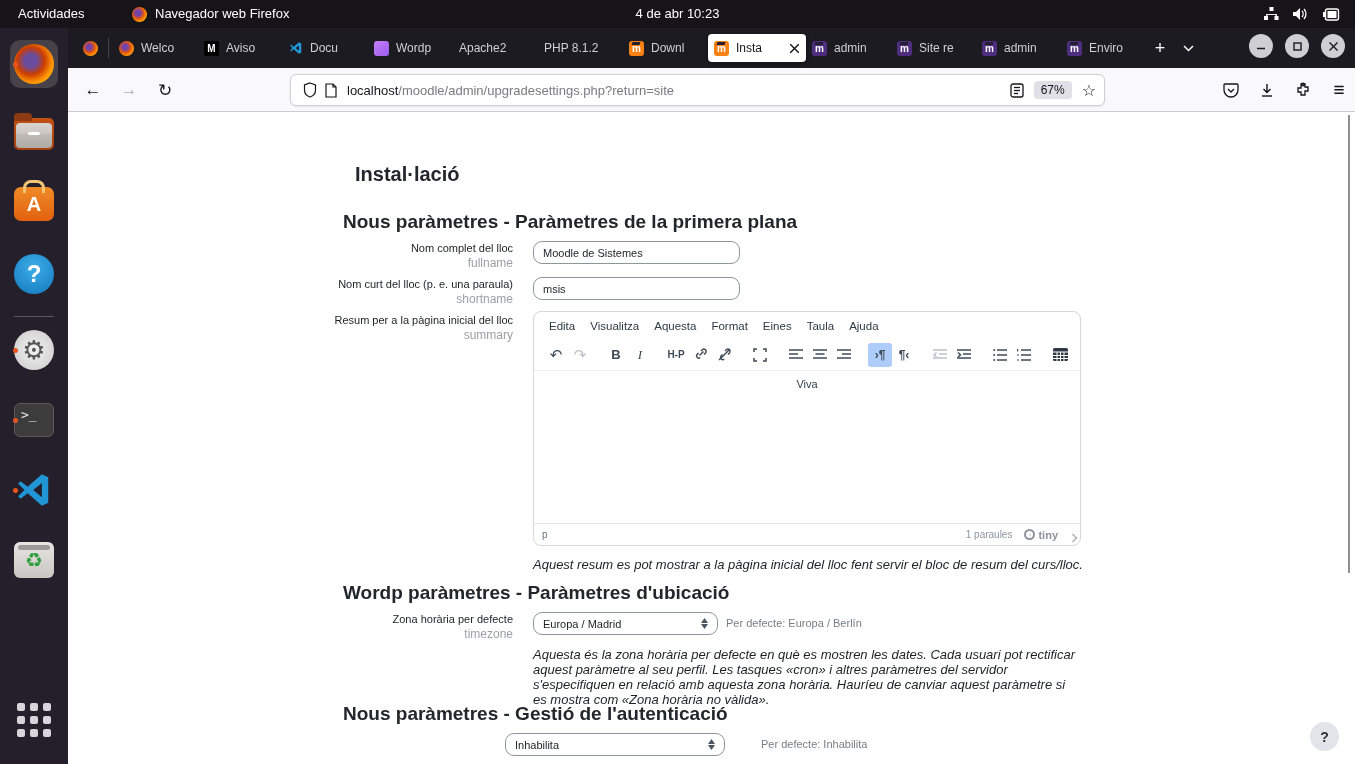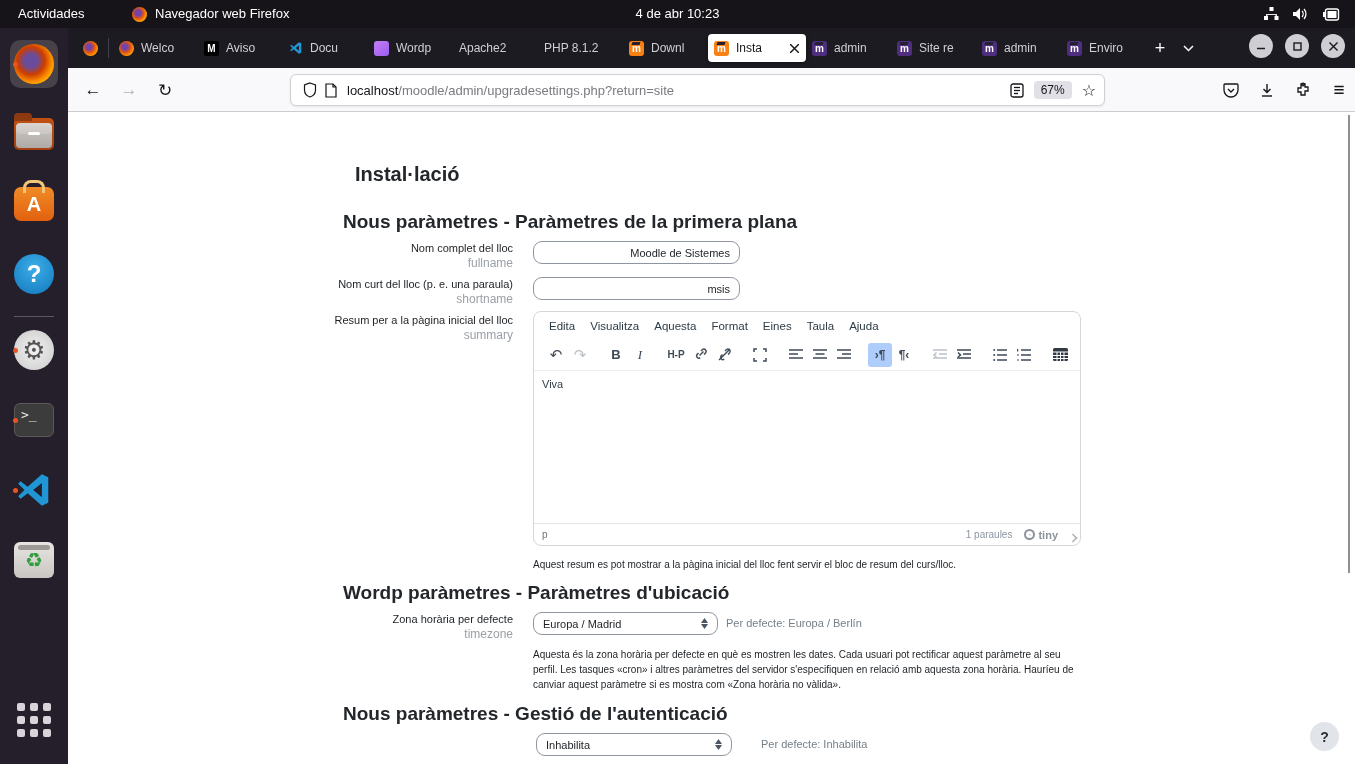--- a/index.html
+++ b/index.html
@@ -73,36 +73,36 @@
   .star { font-size:16px; color:#15141a; }
 
   
   .content { position:absolute; left:0; top:85px; width:1287px; height:651px; background:#fff; overflow:hidden; font-size:11px; color:#1d2125; }
   .vscroll { position:absolute; right:5px; top:2px; width:2px; height:458px; background:#8f8f93; }
   h1.pg { position:absolute; left:275px; top:50px; font-size:20px; color:#23272b;margin-left:12px; }
   h2.pg { position:absolute; left:275px; font-size:19px; color:#23272b; }
   .flabel { position:absolute; width:250px; text-align:right; }
   .flabel .main { font-size:11px; color:#1d2125; }
   .flabel .key { font-size:12px; color:#9aa0a6; margin-top:2px; }
-  .tinput { position:absolute; height:23px; border:1px solid #8f959e; border-radius:9px; padding:0 9px; font-size:11px; color:#1d2125; font-family:"Liberation Sans",sans-serif; background:#fff;text-align:right; }
+  .tinput { position:absolute; height:23px; border:1px solid #8f959e; border-radius:9px; padding:0 9px; font-size:11px; color:#1d2125; font-family:"Liberation Sans",sans-serif; background:#fff; }
   .fselect { position:absolute; height:23px; border:1px solid #8f959e; border-radius:9px; background:#fff; display:flex; align-items:center; padding:0 9px; font-size:11px; color:#1d2125; }
   .fselect .arr { position:absolute; right:9px; display:flex; flex-direction:column; gap:1px; }
   .defval { position:absolute; font-size:11px; color:#757f87; }
-  .helptext { position:absolute; font-size:10px; color:#1d2125; line-height:15px; }
+  .helptext { position:absolute; font-size:13px; color:#1d2125; line-height:15px;font-style:italic; }
 
   
   .editor { position:absolute; left:465px; top:198px; width:548px; height:235px; border:1px solid #d6d6d6; border-radius:8px; background:#fff; }
   .ed-menu { height:27px; display:flex; align-items:center; gap:15px; padding:0 15px; font-size:11.5px; color:#2d3b45; }
   .ed-tools { height:32px; display:flex; align-items:center; padding:0 10px; border-bottom:1px solid #eee; }
   .tbtn { width:24px; height:24px; display:flex; align-items:center; justify-content:center; border-radius:3px; color:#3e4a57; font-size:13px; flex:none; }
   .tbtn.sel { background:#aecdfa; }
   .tbtn.dis { color:#b9c0c7; }
   .tbtn svg { display:block; }
   .tgap { width:12px; flex:none; }
-  .ed-body { height:152px; padding:7px 8px; font-size:11px; color:#33404a; }
+  .ed-body { height:152px; padding:7px 8px; font-size:11px; color:#33404a;text-align:center; }
   .ed-status { height:22px; border-top:1px solid #e6e6e6; display:flex; align-items:center; padding:0 8px; font-size:10px; color:#6a737b; position:relative; }
   .ed-status .right { position:absolute; right:22px; display:flex; align-items:center; gap:12px; color:#8b97a2; }
   .tinylogo { display:flex; align-items:center; gap:3px; font-weight:bold; color:#8b939c; font-size:11px; }
   .tinylogo .c { width:11px; height:11px; border:2px solid #8b939c; border-radius:50%; display:flex; align-items:center; justify-content:center; font-size:7px; }
   .resize-h { position:absolute; right:3px; bottom:3px; width:8px; height:8px; border-right:2px solid #b6b6b6; border-bottom:2px solid #b6b6b6; transform:rotate(-45deg) scale(.8); }
 
   .helpfab { position:absolute; right:16px; bottom:13px; width:29px; height:29px; border-radius:50%; background:#e1e4e8; color:#2b2f33; font-size:14px; font-weight:bold; display:flex; align-items:center; justify-content:center; }
 </style>
 </head>
 <body>
@@ -512,21 +512,21 @@
               <path d="M3.5 5L0 0h7z" fill="#4b5563"></path>
             </svg>
         </span>
       </div>
       <span class="defval" style="left:658px; top:504px">Per defecte: Europa / Berlín</span>
 
       <div class="helptext" style="left:465px; top:534px; width:548px">Aquesta és la zona horària per defecte en què es mostren les dates. Cada usuari pot rectificar aquest paràmetre al seu perfil. Les tasques «cron» i altres paràmetres del servidor s'especifiquen en relació amb aquesta zona horària. Hauríeu de canviar aquest paràmetre si es mostra com «Zona horària no vàlida».</div>
 
       <h2 class="pg" style="top:590px">Nous paràmetres - Gestió de l'autenticació</h2>
 
-      <div class="fselect" style="left:468px; top:620px; width:196px">
+      <div class="fselect" style="left:437px; top:620px; width:220px">
         <span>Inhabilita</span>
         <span class="arr">
           <svg width="7" height="5" viewBox="0 0 7 5">
               <path d="M3.5 0L7 5H0z" fill="#4b5563"></path>
             </svg>
           <svg width="7" height="5" viewBox="0 0 7 5">
               <path d="M3.5 5L0 0h7z" fill="#4b5563"></path>
             </svg>
         </span>
       </div>

